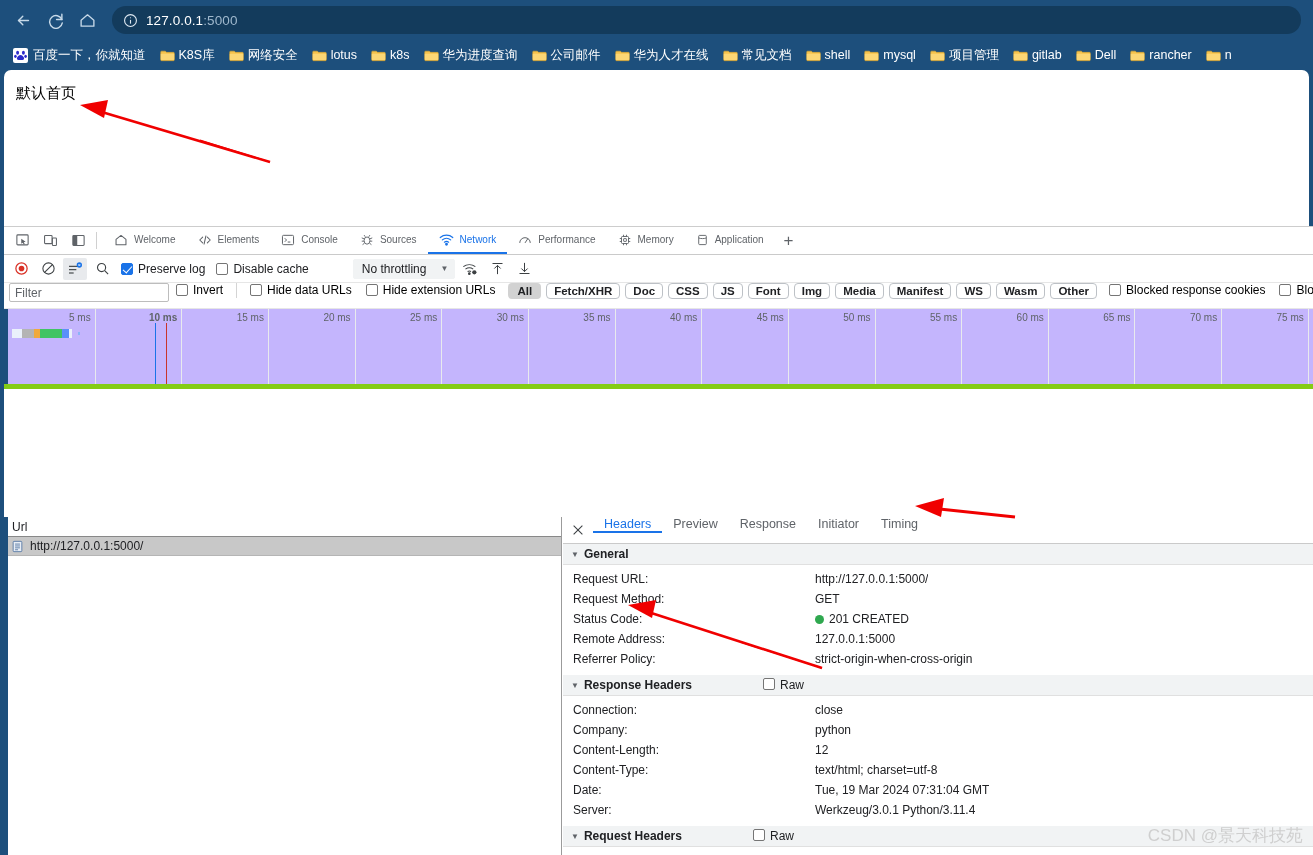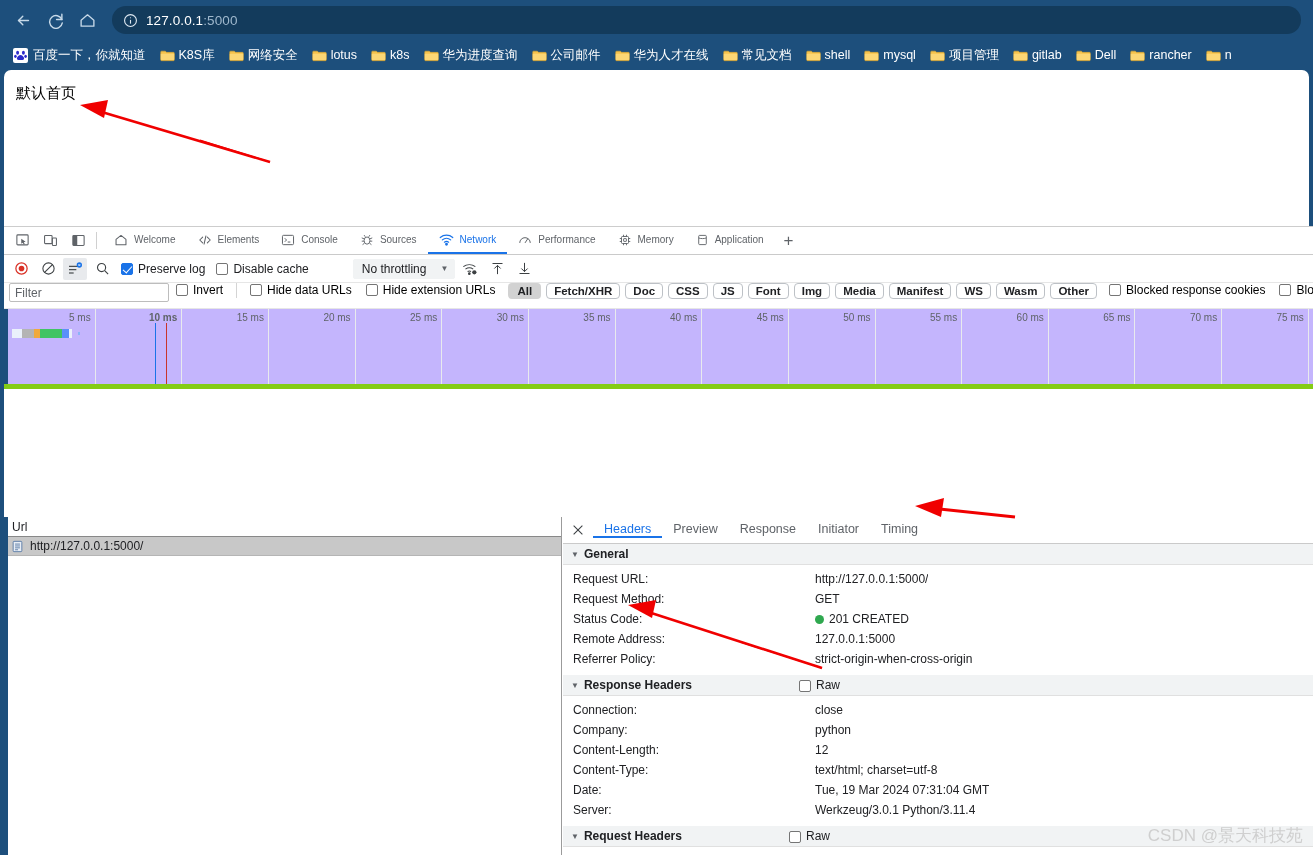--- a/index.html
+++ b/index.html
@@ -353,21 +353,21 @@
     align-items:center;
     gap: 5px;
     padding-left: 8px;
     background: #f1f3f4;
     border-bottom: 1px solid #e0e0e0;
     font-size: 12px;
     font-weight: bold;
     color: #202124;
   }
   .tri { font-size: 8px; color:#5f6368; }
-  .raw-box { display:flex; align-items:flex-end; gap:5px; margin-left: 102px; font-weight: normal; }
+  .raw-box { display:flex; align-items:flex-start; gap:5px; margin-left: 66px; font-weight: normal; }
 
   .kv-list { padding: 4px 0 6px 0; }
   .kv-row {
     display:flex;
     font-size: 12px;
     color: #202124;
     line-height: 20px;
     height: 20px;
   }
   .kv-k { width: 252px; padding-left: 10px; flex:0 0 auto; white-space:nowrap; }
@@ -830,21 +830,21 @@
     </div>
 
     <div id="detail-pane">
       <div id="detail-tabbar">
         <div class="close-x">
           <svg width="14" height="14" viewBox="0 0 24 24" stroke="currentColor" stroke-width="1.8" fill="none">
               <line x1="4.5" y1="4.5" x2="19.5" y2="19.5"></line>
               <line x1="19.5" y1="4.5" x2="4.5" y2="19.5"></line>
             </svg>
         </div>
-        <div id="detail-tabs" style="display:flex;align-items:center;">
+        <div id="detail-tabs" style="display:flex;align-items:flex-start;">
             <div class="d-tab active">Headers</div>
             <div class="d-tab">Preview</div>
             <div class="d-tab">Response</div>
             <div class="d-tab">Initiator</div>
             <div class="d-tab">Timing</div>
           </div>
       </div>
       <div id="detail-sections">
           <div class="section-head">
             <span class="tri">▼</span>

